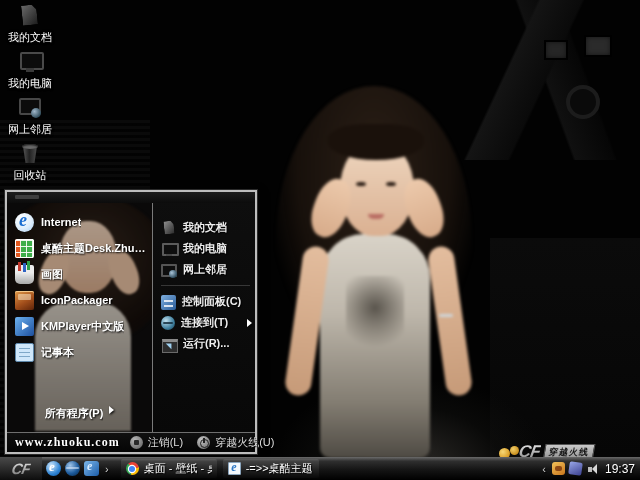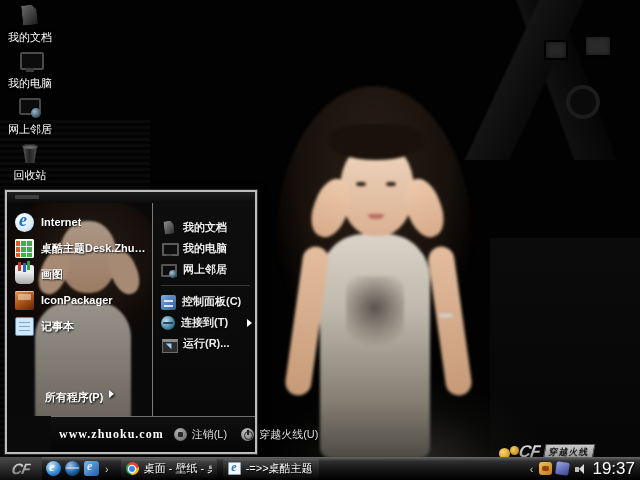--- a/index.html
+++ b/index.html
@@ -108,22 +108,22 @@
     justify-content:center; gap:6px; height:20px; cursor:pointer; }
   .all-programs .ml-label { font-size:11px; }
   .tri-r { width:0; height:0; border-left:5px solid #fff; border-top:4px solid transparent; border-bottom:4px solid transparent;
     filter:drop-shadow(1px 1px 1px #000); }
   .menu-right { flex:1; background:linear-gradient(180deg,rgba(14,14,14,.96),rgba(8,8,8,.96)); padding:14px 3px 0 6px;
     display:flex; flex-direction:column; }
   .mr-item { display:flex; align-items:center; gap:6px; height:21px; cursor:pointer; padding:0 2px; position:relative; }
   .mr-label { color:#eee; font-size:11px; font-weight:bold; text-shadow:1px 1px 1px #000; white-space:nowrap; }
   .mr-sep { height:1px; background:rgba(255,255,255,.18); margin:5px 2px; }
   .mr-arrow { position:absolute; right:0; }
-  .menu-footer { height:36px; display:flex; align-items:center; background:linear-gradient(180deg,#101010,#050505);
-    border-top:1px solid #6f6f6f; padding:0 8px; gap:6px;margin-left:44px; }
+  .menu-footer { height:20px; display:flex; align-items:center; background:linear-gradient(180deg,#101010,#050505);
+    border-top:1px solid #6f6f6f; padding:0 8px; gap:6px; }
   .site-label { color:#fff; font:bold 12px "Liberation Serif", serif; letter-spacing:1px; text-shadow:1px 1px 1px #000; flex:1; }
   .foot-btn { display:flex; align-items:center; gap:5px; cursor:pointer; padding:2px 4px; }
   .foot-label { color:#ddd; font-size:11px; text-shadow:1px 1px 1px #000; white-space:nowrap; }
   .ic-logoff { width:13px; height:13px; border-radius:50%; background:radial-gradient(circle at 35% 30%,#b5b5b5,#5d5d5d); position:relative; }
   .ic-logoff::after { content:""; position:absolute; left:4px; top:4px; width:5px; height:5px; background:#2a2a2a; border-radius:1px; }
   .ic-shutdown { width:13px; height:13px; border-radius:50%; background:radial-gradient(circle at 35% 30%,#c3c3c3,#676767); position:relative; }
   .ic-shutdown::before { content:""; position:absolute; left:3px; top:3px; width:7px; height:7px; border:1.5px solid #222; border-radius:50%; }
   .ic-shutdown::after { content:""; position:absolute; left:5.5px; top:2px; width:2px; height:5px; background:#222; }
 
   
@@ -198,21 +198,21 @@
   .ti-page::after { content:"e"; position:absolute; left:2.5px; top:-3px; font:italic bold 12px "Liberation Serif", serif; color:#2e78c4; }
   .tray { display:flex; align-items:center; gap:4px; padding:0 5px 0 4px; }
   .tri { width:13px; height:13px; position:relative; cursor:pointer; }
   .tri-orange { background:linear-gradient(145deg,#f3c25a,#c8751c); border-radius:3px; }
   .tri-orange::after { content:""; position:absolute; left:3px; top:4px; width:7px; height:5px; background:rgba(120,50,10,.8); border-radius:2px; }
   .tri-blue { background:linear-gradient(145deg,#9aa8e8,#3a3f8f); border-radius:2px; transform:rotate(8deg); }
   .tri-mono { background:transparent; }
   .tri-mono::before { content:""; position:absolute; left:2px; top:5px; width:4px; height:5px; background:#bdbdbd; }
   .tri-mono::after { content:""; position:absolute; left:6px; top:2px; width:0; height:0;
     border-right:5px solid #d8d8d8; border-top:5px solid transparent; border-bottom:5px solid transparent; }
-  .clock { color:#fff; font-size:17px; padding-left:2px; text-shadow:1px 1px 1px #000; }
+  .clock { color:#fff; font-size:12px; padding-left:2px; text-shadow:1px 1px 1px #000; }
 </style>
 </head>
 <body>
 
 <div class="desktop">
 
   <div class="wall-stripes"></div>
   <div class="wall-beams"></div>
   <div class="wall-house"></div>
   <div class="win1"></div>
@@ -288,20 +288,24 @@
           </div>
           <div class="ml-item">
             <span class="ic ic-paint"></span>
             <span class="ml-label">画图</span>
           </div>
           <div class="ml-item">
             <span class="ic ic-iconpackager"></span>
             <span class="ml-label">IconPackager</span>
           </div>
           <div class="ml-item">
+            <span class="ic ic-kmplayer"></span>
+            <span class="ml-label">KMPlayer中文版</span>
+          </div>
+          <div class="ml-item">
             <span class="ic ic-notepad"></span>
             <span class="ml-label">记事本</span>
           </div>
         </div>
 
         <div class="all-programs">
           <span class="ml-label">所有程序(P)</span>
           <span class="tri-r"></span>
         </div>
       </div>

